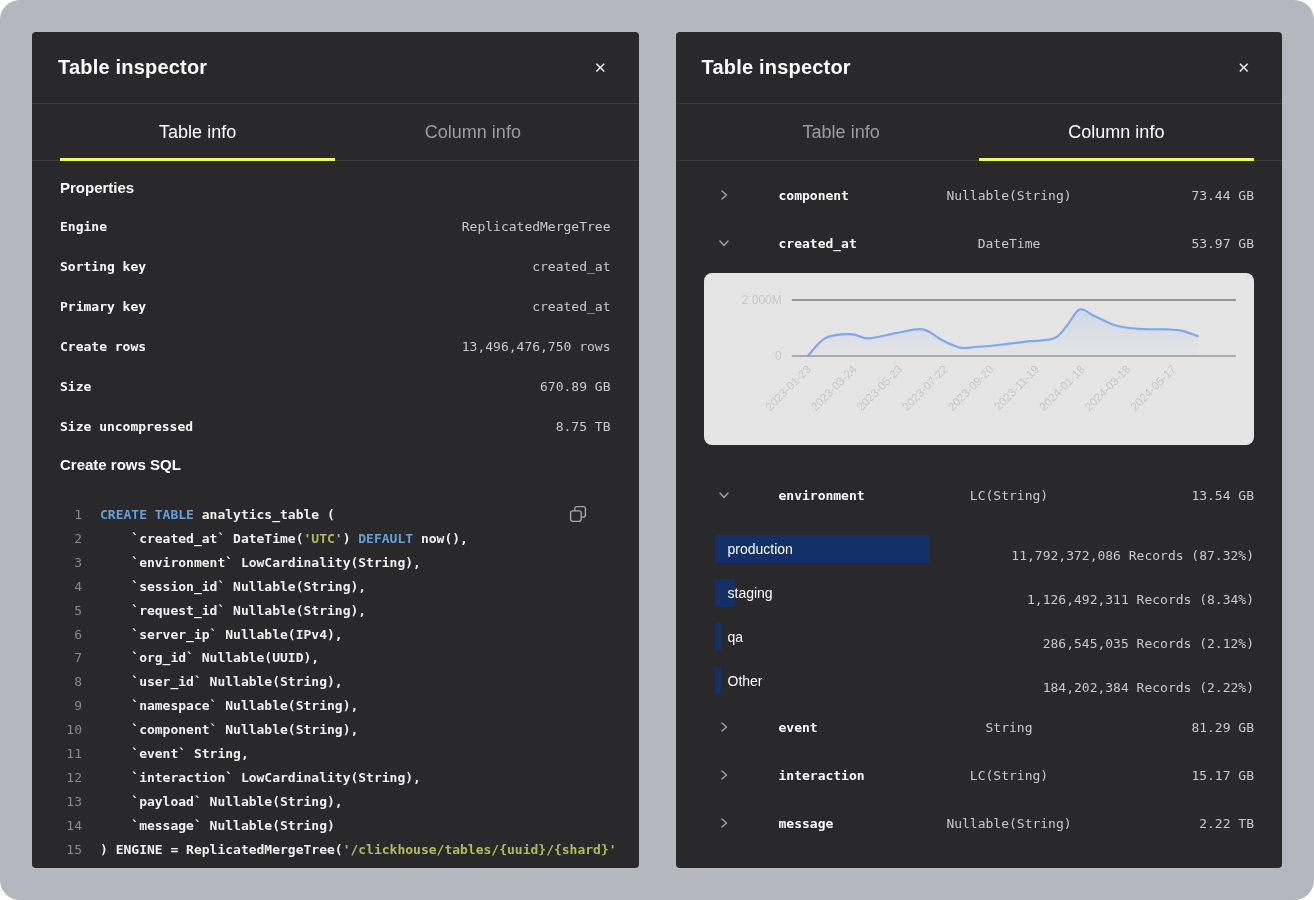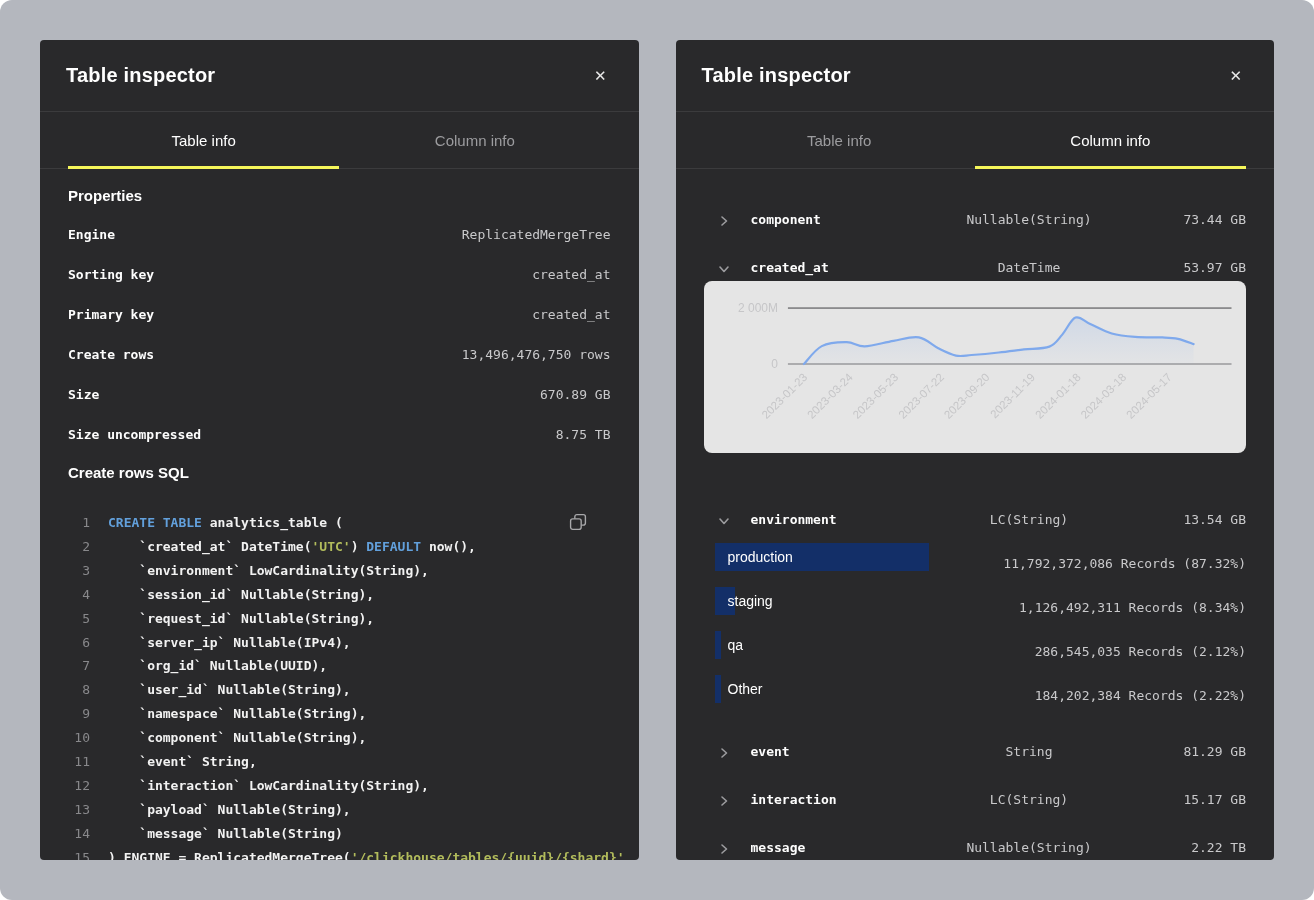--- a/index.html
+++ b/index.html
@@ -1,30 +1,30 @@
 <!DOCTYPE html>
 <html><head>
 <meta charset="utf-8">
 <style>
   * { box-sizing: border-box; margin: 0; padding: 0; }
   body { width: 1314px; height: 900px; background: #ffffff; font-family: "Liberation Sans", sans-serif; }
-  .canvas { width: 1314px; height: 900px; background: #b4b7be; border-radius: 12px;
-            display: flex; gap: 37px; padding: 40px; }
+  .canvas { width: 1314px; height: 900px; background: #b4b7be; border-radius: 20px;
+            display: flex; gap: 37px; padding: 32px; }
   .panel { flex: 1; background: #29292b; border-radius: 4px; overflow: hidden;
            display: flex; flex-direction: column; }
 
   .panel-header { flex: 0 0 72px; display: flex; align-items: center; justify-content: space-between;
                   padding: 0 26px; border-bottom: 1px solid #3b3b3d; }
   .panel-title { color: #ffffff; font-size: 20px; font-weight: bold; letter-spacing: .2px; }
   .close-btn { background: none; border: none; color: #e8e8e8; font-size: 15px; cursor: pointer;
                padding: 4px 6px; line-height: 1; }
 
   .tabs { flex: 0 0 57px; display: flex; padding: 0 28px; border-bottom: 1px solid #3b3b3d; }
   .tab { flex: 1; display: flex; align-items: center; justify-content: center;
-         color: #9c9c9f; font-size: 15px; position: relative; cursor: pointer; }
+         color: #9c9c9f; font-size: 18px; position: relative; cursor: pointer; }
   .tab.active { color: #ffffff; }
   .tab.active::after { content: ""; position: absolute; left: 0; right: 0; bottom: -1px;
                        height: 3px; background: #f5f65a; }
 
   .panel-body { flex: 1; padding: 0 28px; overflow: hidden; }
 
   
   .section-heading { color: #ffffff; font-size: 15px; font-weight: bold; }
   .h-props { margin-top: 18px; }
   .props-list { margin-top: 10px; }
@@ -39,21 +39,21 @@
   .ln { width: 22px; flex: none; text-align: right; color: #88888b; margin-right: 18px; }
   .code-text { font-weight: bold; color: #f2f2f2; }
   .tok-pl  { color: #f2f2f2; }
   .tok-kw  { color: #62a0dc; }
   .tok-str { color: #b2bc5c; }
   .copy-btn { position: absolute; top: 8px; right: 22px; background: none; border: none;
               cursor: pointer; padding: 2px; }
 
   
   .columns-list { margin-top: 10px; }
-  .col-row { height: 48px; display: flex; align-items: flex-end; padding-left: 14px; cursor: pointer; }
+  .col-row { height: 48px; display: flex; align-items: center; padding-left: 14px; cursor: pointer; gap: 28px; }
   .chev { flex: none; width: 12px; height: 12px; margin-right: 21px; display: flex;
           align-items: center; justify-content: center; }
   .col-name { flex: 1; font-family: "DejaVu Sans Mono", monospace; font-size: 13px;
               font-weight: bold; color: #fdfdfd; }
   .col-type { width: 210px; text-align: center; font-family: "DejaVu Sans Mono", monospace;
               font-size: 13px; color: #c9c9cb; }
   .col-size { width: 112px; text-align: right; font-family: "DejaVu Sans Mono", monospace;
               font-size: 13px; color: #c9c9cb; }
 
   .chart-card { margin: 6px 0 26px 0; height: 172px; background: #e5e5e5; border-radius: 8px; }

